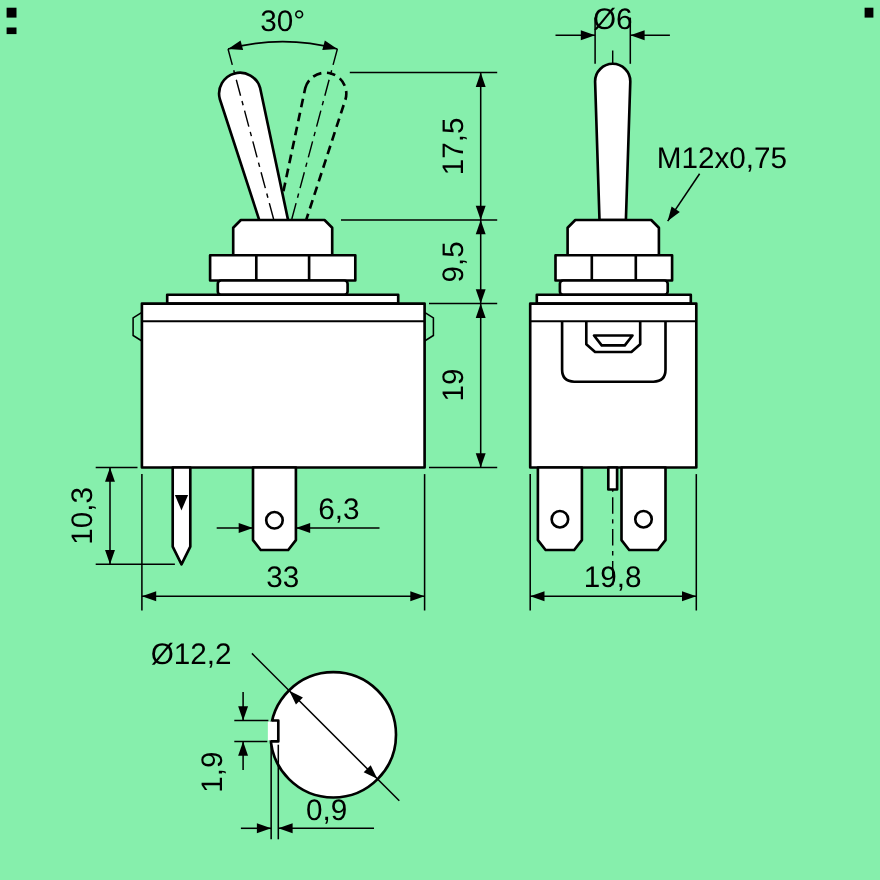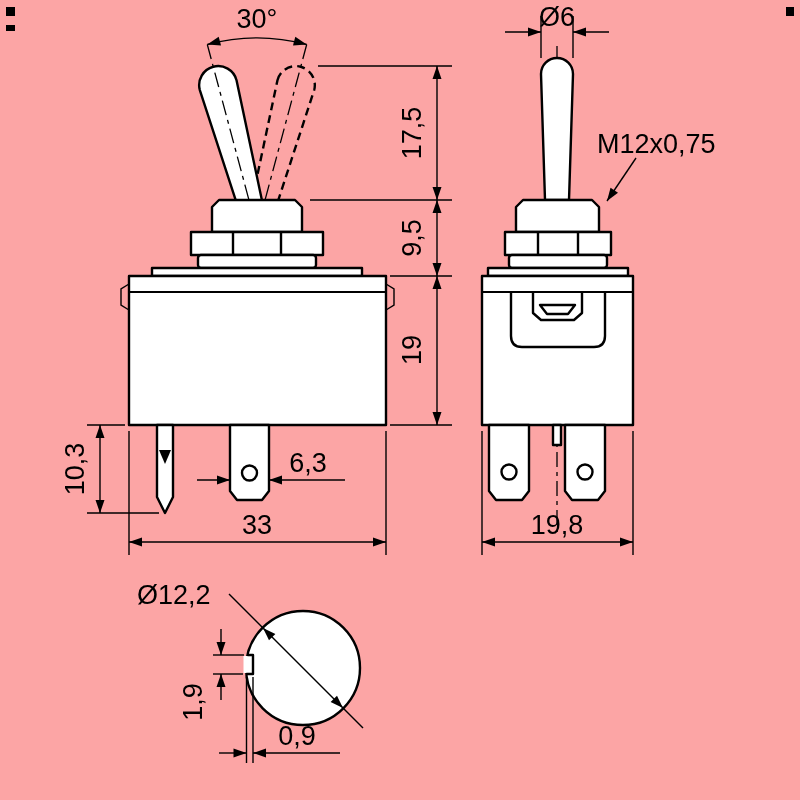--- a/index.html
+++ b/index.html
@@ -1,17 +1,17 @@
 <!DOCTYPE html>
 <html><head>
 <meta charset="utf-8">
 <title>Technical Drawing</title>
 <style>
   html,body{margin:0;padding:0;background:#fff;}
-  .stage{width:800px;height:800px;position:relative;background:#fca5a5;}
+  .stage{width:800px;height:800px;position:relative;background:#86efac;}
   svg{display:block;}
   .ol{fill:#fff;stroke:#000;stroke-width:2.4;stroke-linejoin:round;}
   .ln{fill:none;stroke:#000;stroke-width:2.4;stroke-linejoin:round;}
   .med{fill:none;stroke:#000;stroke-width:1.8;}
   .thin{fill:none;stroke:#000;stroke-width:1.4;}
   .dash{stroke-dasharray:8 5;}
   .cl{stroke-dasharray:15 5 4 5;stroke-width:1.3;}
   .ar{fill:#000;stroke:none;}
   .mark{fill:#000;stroke:none;}
   text{font-family:"Liberation Sans","DejaVu Sans",sans-serif;font-size:27px;fill:#000;}

